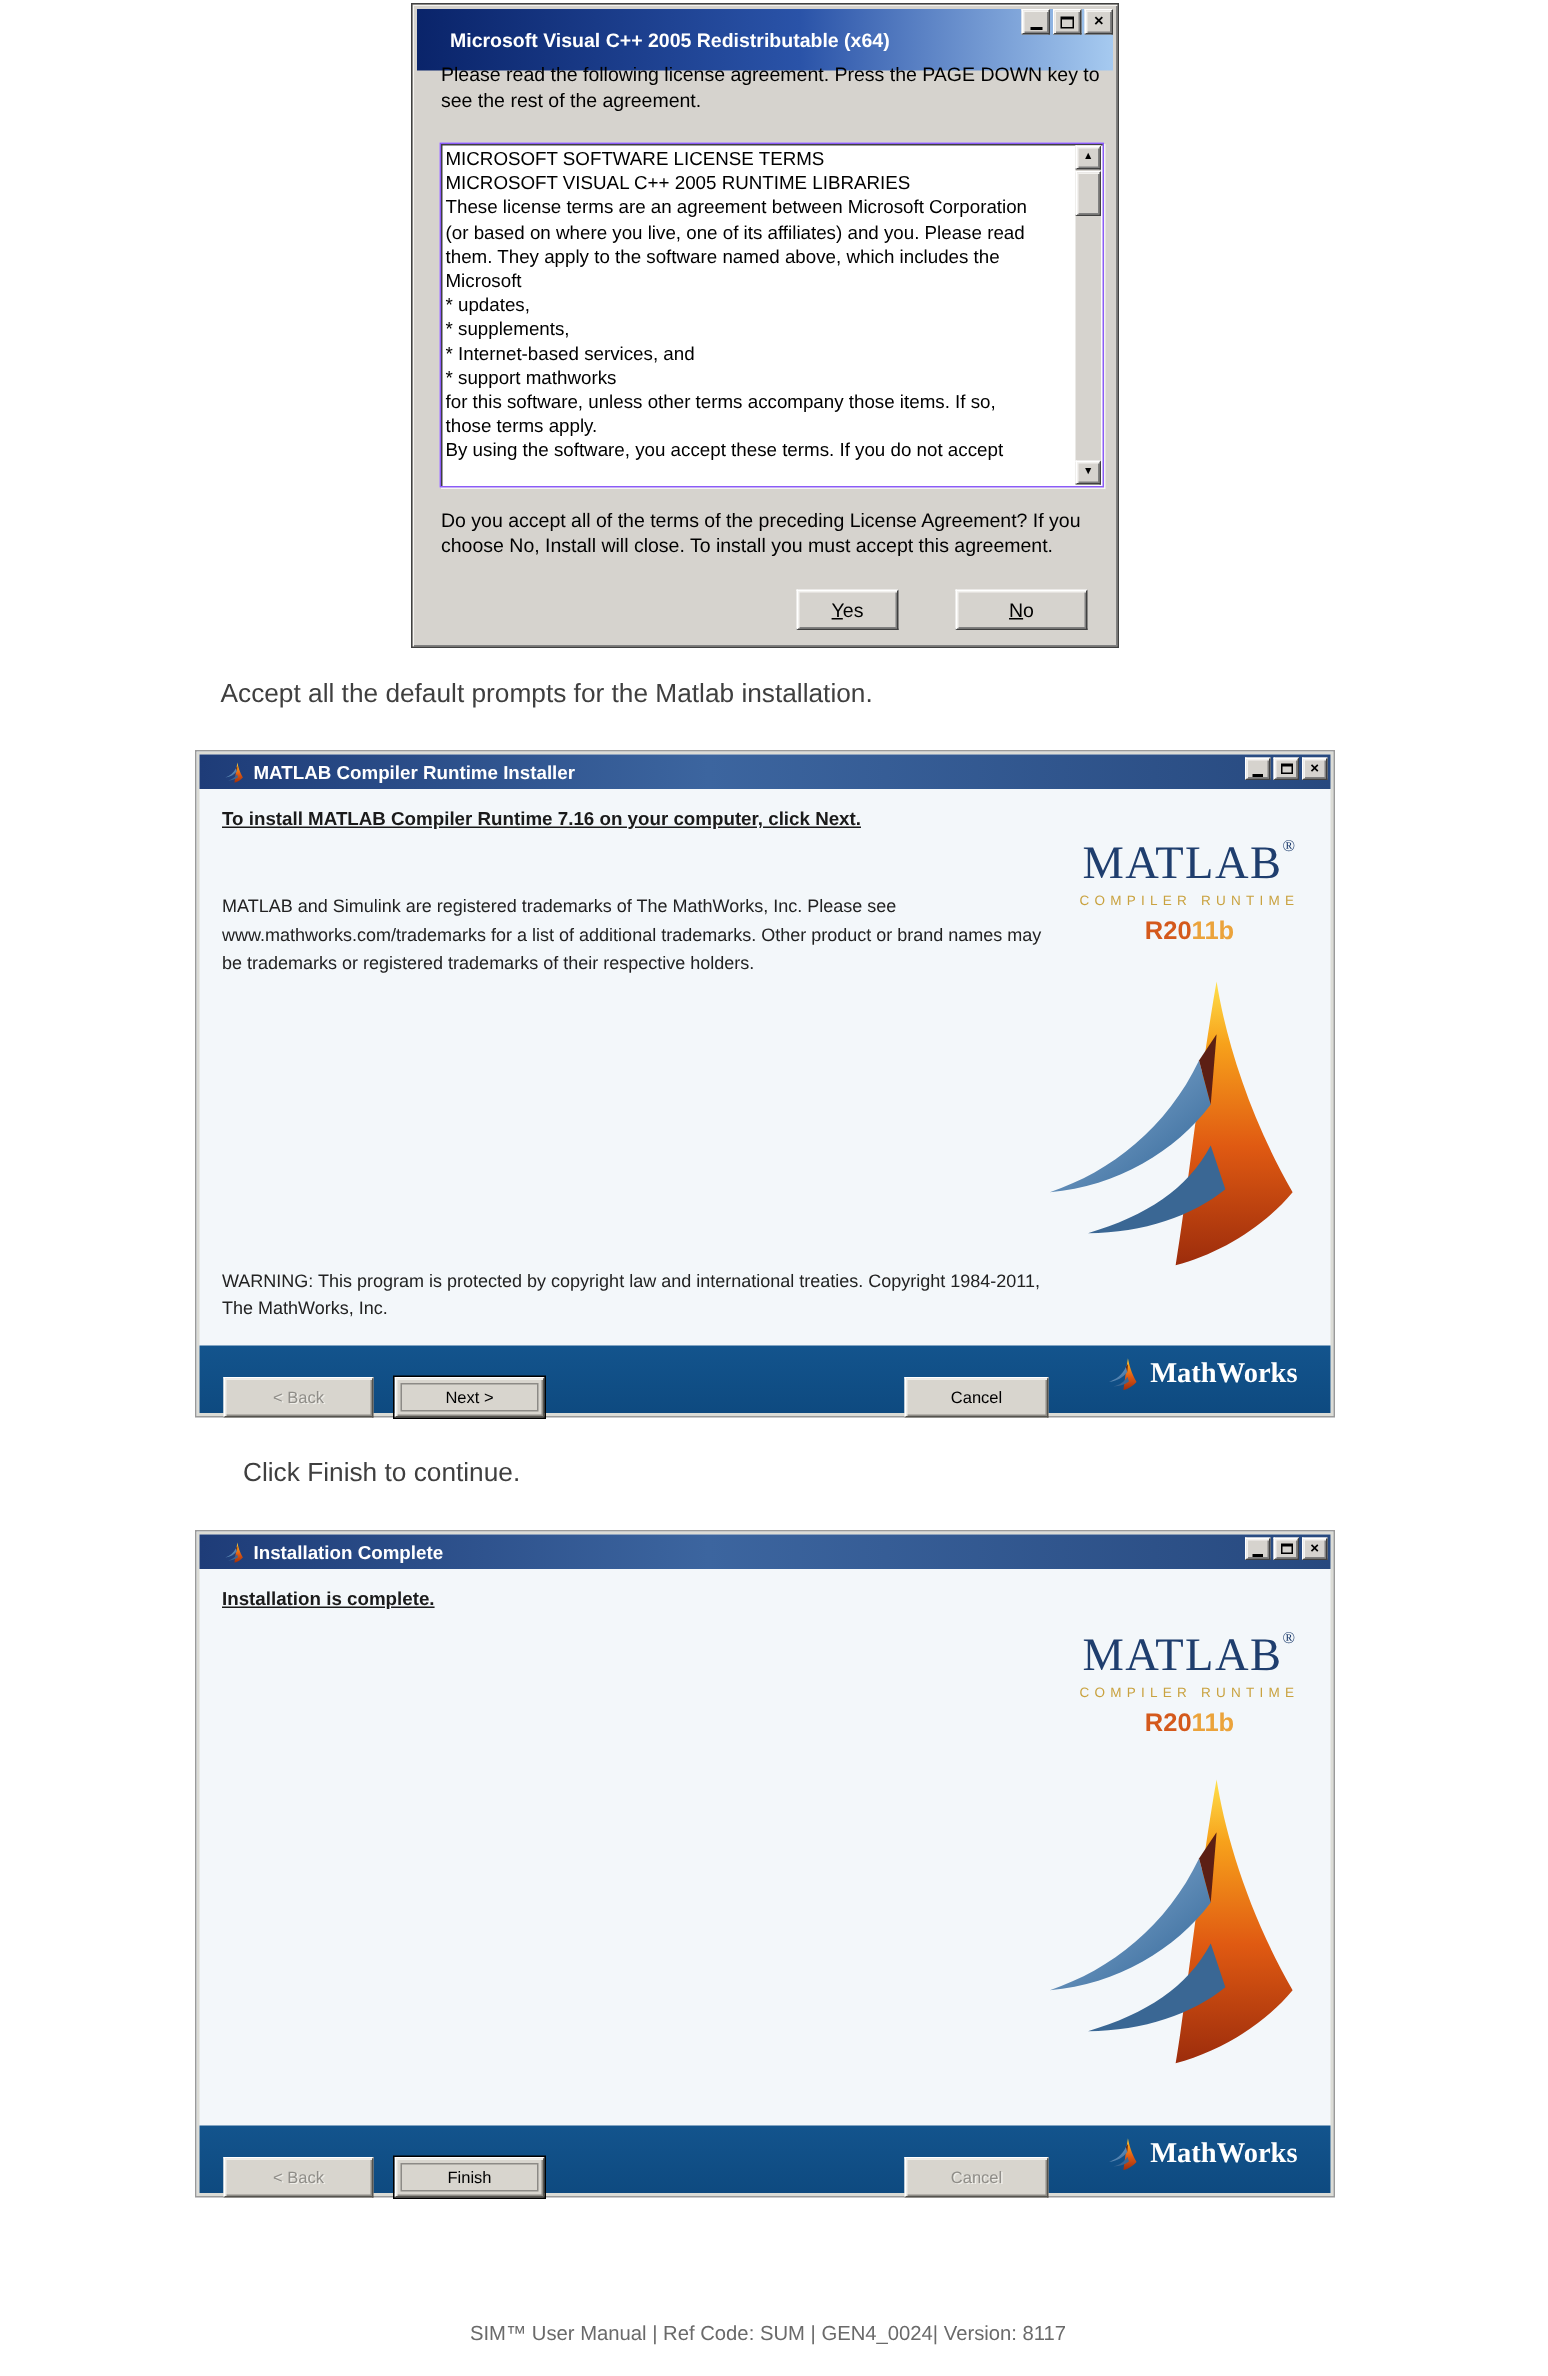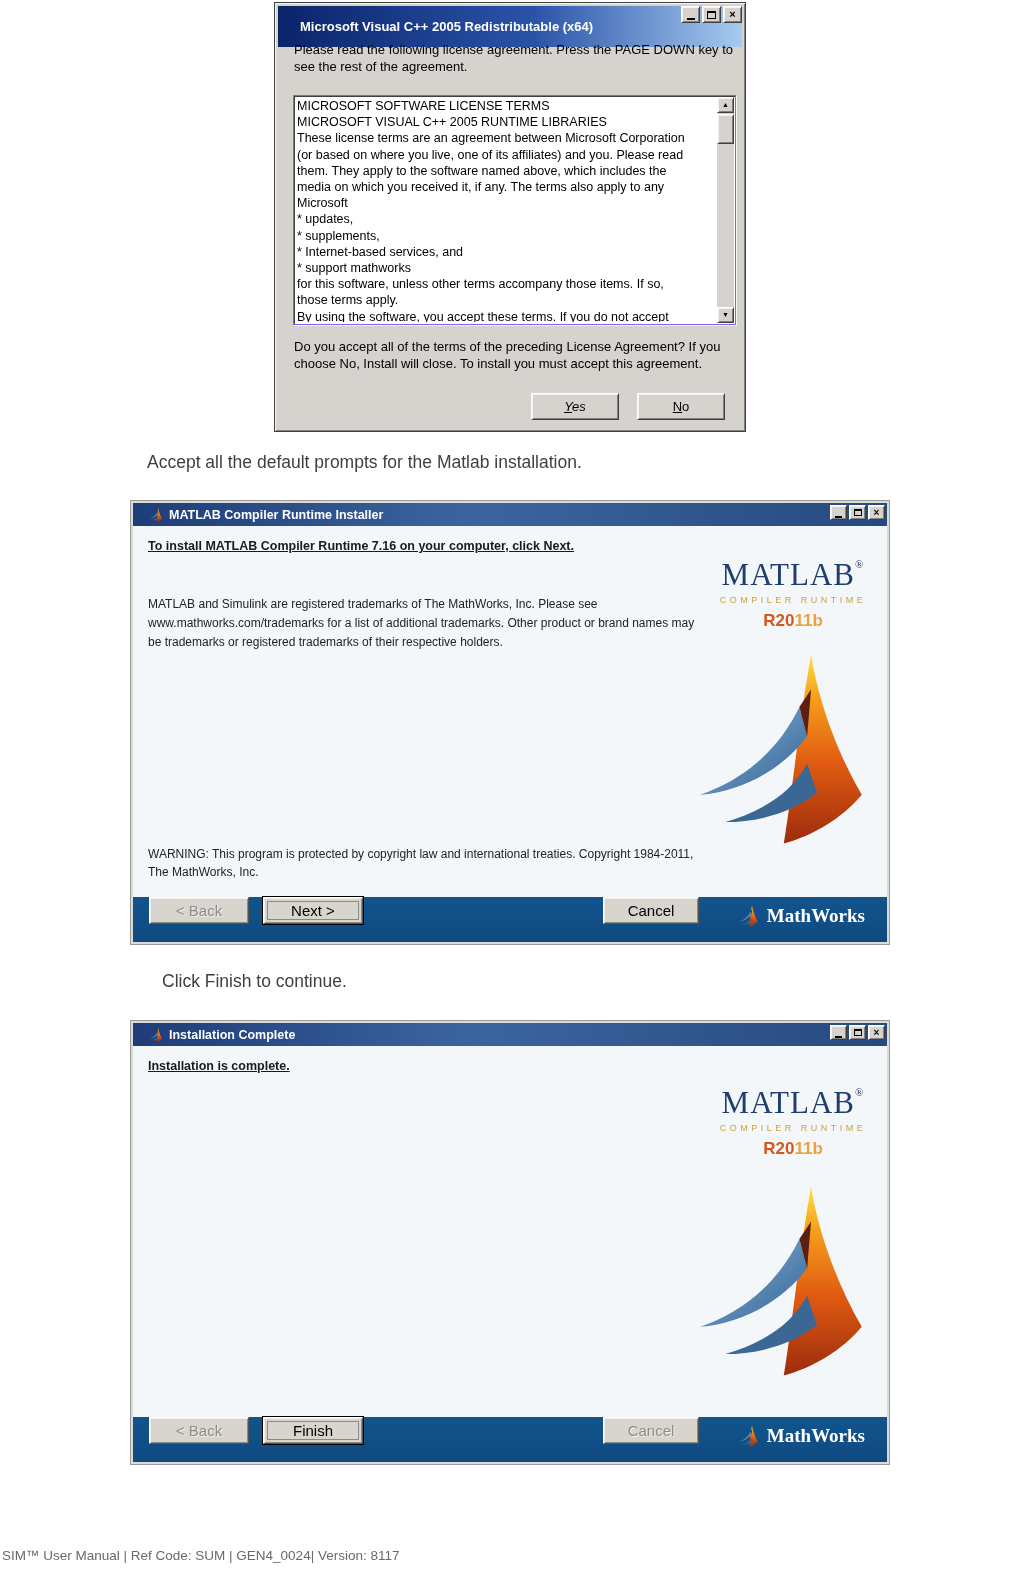--- a/index.html
+++ b/index.html
@@ -39,29 +39,29 @@
           border:1px solid; border-color:#ffffff #404040 #404040 #ffffff;
           box-shadow: inset 1px 1px 0 #f3f2ef, inset -1px -1px 0 #808080; }
   .vcpp-question { position:absolute; left:19px; top:335px; width:442px;
           font-size:13px; line-height:17px; color:#000; }
   .win-btn { position:absolute; height:27px; background:#d6d3ce; border:1px solid;
           border-color:#ffffff #404040 #404040 #ffffff;
           box-shadow: inset 1px 1px 0 #f3f2ef, inset -1px -1px 0 #808080;
           font-family:"Liberation Sans", sans-serif; font-size:13px; color:#000;
           display:flex; align-items:center; justify-content:center; cursor:default; }
   .u { text-decoration:underline; }
-  .btn-yes { left:256px; top:390px; width:88px;font-style:italic; }
+  .btn-yes { left:256px; top:390px; width:68px; }
   .btn-no  { left:362px; top:390px; width:88px; }
 
   
   .caption { position:absolute; font-size:17.5px; color:#3f3f3f; }
   .caption-accept { left:147px; top:452px; }
   .caption-finish { left:162px; top:971px; }
   .footer { position:absolute; left:0; right:10px; top:1548px; display:flex;
-          justify-content:flex-start; font-size:13.5px; color:#6a6a6a; }
+          justify-content:center; font-size:13.5px; color:#6a6a6a; }
   .footer-left { padding-left:2px; }
 
   
   .mlwin { position:absolute; left:130px; width:760px; height:445px;
           background:#f3f7fa; border:1px solid #9a9a9a;
           box-shadow: inset 0 0 0 2px #dcdcd6; }
   .mlwin-1 { top:500px; } .mlwin-2 { top:1020px; }
   .ml-titlebar { position:absolute; left:2px; top:2px; right:2px; height:23px;
           background:linear-gradient(90deg,#1e3c78 0%,#3c659f 45%,#27497f 100%);
           display:flex; align-items:center; padding-left:17px; }
@@ -82,24 +82,24 @@
           letter-spacing:1px; line-height:1; }
   .ml-reg { font-size:11px; vertical-align:top; }
   .ml-subtitle { font-size:9px; letter-spacing:3.5px; color:#c9a23f; margin-top:5px; }
   .ml-release { font-size:17px; font-weight:bold; margin-top:6px; }
   .ml-release .rel-a { color:#d4591c; } .ml-release .rel-b { color:#eba33b; }
   .ml-membrane { position:absolute; }
   .mlwin-1 .ml-membrane { left:565px; top:148px; }
   .mlwin-2 .ml-membrane { left:565px; top:160px; }
   .ml-bottombar { position:absolute; left:2px; right:2px; bottom:2px; height:45px;
           background:linear-gradient(180deg,#13548d,#0e4a80); }
-  .ml-btn { position:absolute; top:0; height:27px; background:#d8d5ce; border:1px solid;
+  .ml-btn { position:absolute; top:21px; height:27px; background:#d8d5ce; border:1px solid;
           border-color:#ffffff #55534e #55534e #ffffff;
           box-shadow: inset 1px 1px 0 #efeee9, inset -1px -1px 0 #8d8b85;
-          font-size:15px; color:#000; display:flex; align-items:center; justify-content:center; }
+          font-size:11px; color:#000; display:flex; align-items:center; justify-content:center; }
   .ml-btn.disabled { color:#8f8d88; text-shadow:1px 1px 0 #efeee9; }
   .ml-btn.focused { outline:1px solid #000; box-shadow: inset 1px 1px 0 #efeee9,
           inset -1px -1px 0 #8d8b85, inset 0 0 0 3px #d8d5ce, inset 0 0 0 4px rgba(0,0,0,.35); }
   .btn-back { left:16px; width:100px; }
   .btn-next, .btn-finish { left:130px; width:100px; }
   .btn-cancel { left:470px; width:96px; }
   .ml-brand { position:absolute; right:22px; top:8px; display:flex; align-items:center; gap:6px; }
   .ml-brand-text { color:#ffffff; font-family:"Liberation Serif", serif; font-size:19px; font-weight:bold; }
 </style>
 </head>
@@ -146,21 +146,20 @@
 
     <div class="vcpp-instruction">Please read the following license agreement. Press the PAGE DOWN key to see the rest of the agreement.</div>
 
     <div class="license-box">
       <div class="license-text">
         <div>MICROSOFT SOFTWARE LICENSE TERMS</div>
         <div>MICROSOFT VISUAL C++ 2005 RUNTIME LIBRARIES</div>
         <div>These license terms are an agreement between Microsoft Corporation</div>
         <div>(or based on where you live, one of its affiliates) and you.  Please read</div>
         <div>them.  They apply to the software named above, which includes the</div>
-        <div>media on which you received it, if any.  The terms also apply to any</div>
         <div>Microsoft</div>
         <div>* updates,</div>
         <div>* supplements,</div>
         <div>* Internet-based services, and</div>
         <div>* support mathworks</div>
         <div>for this software, unless other terms accompany those items.  If so,</div>
         <div>those terms apply.</div>
         <div>By using the software, you accept these terms.  If you do not accept</div>
       </div>
       <div class="vscroll">

